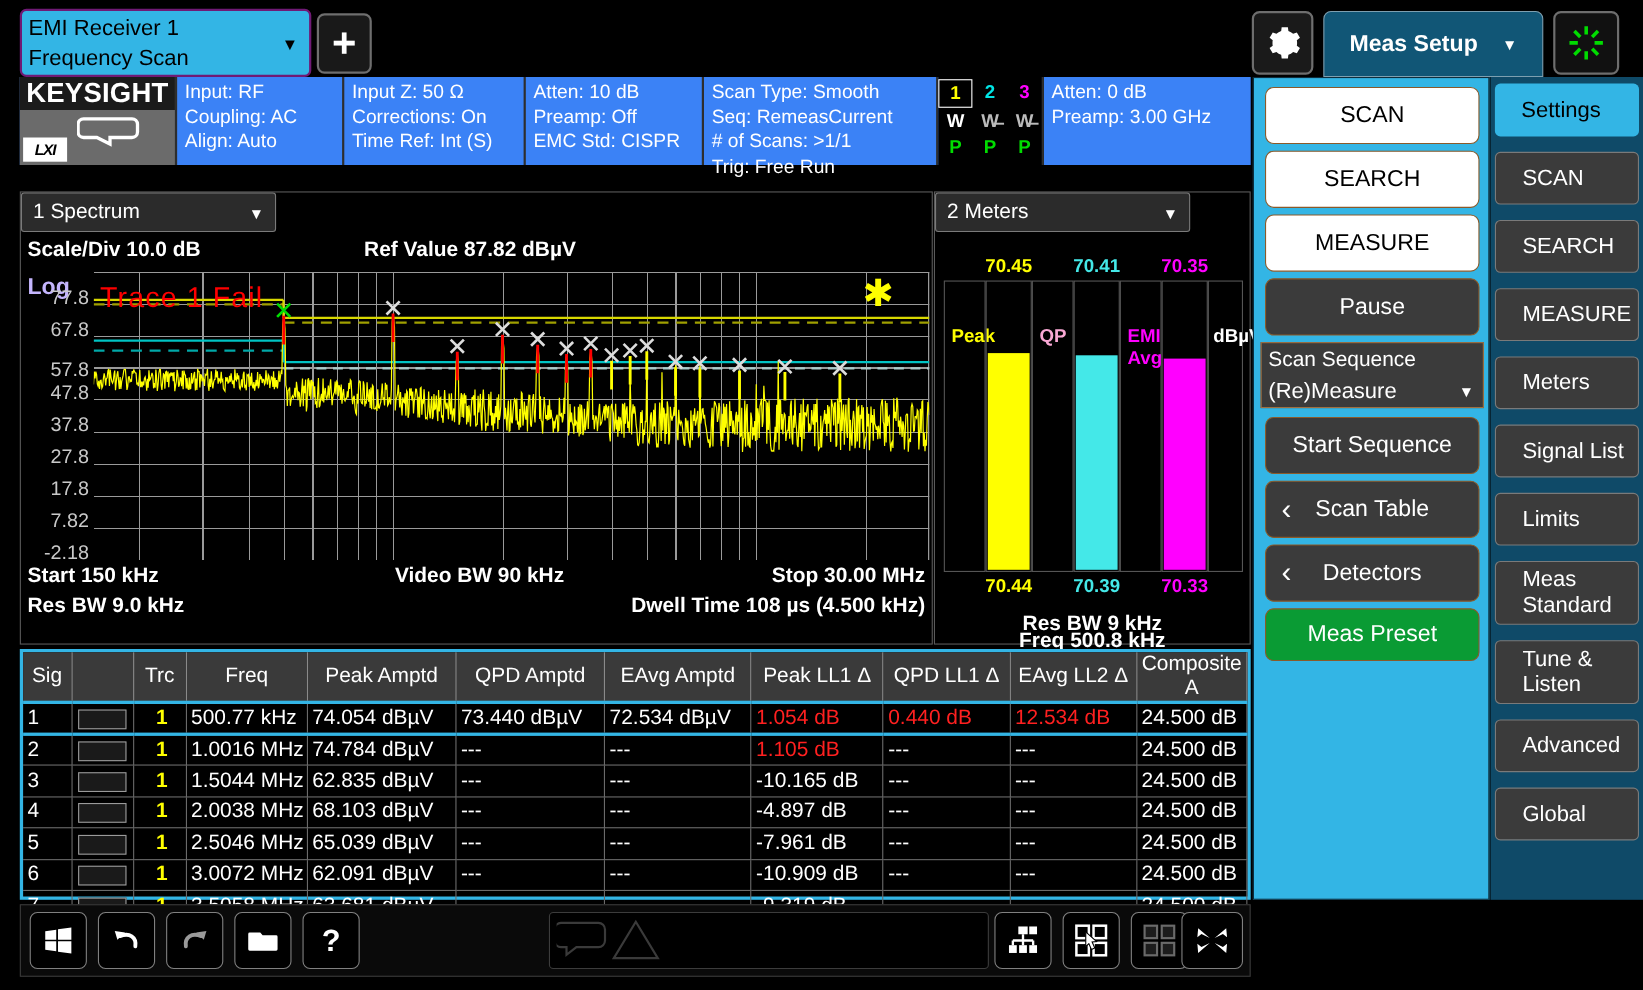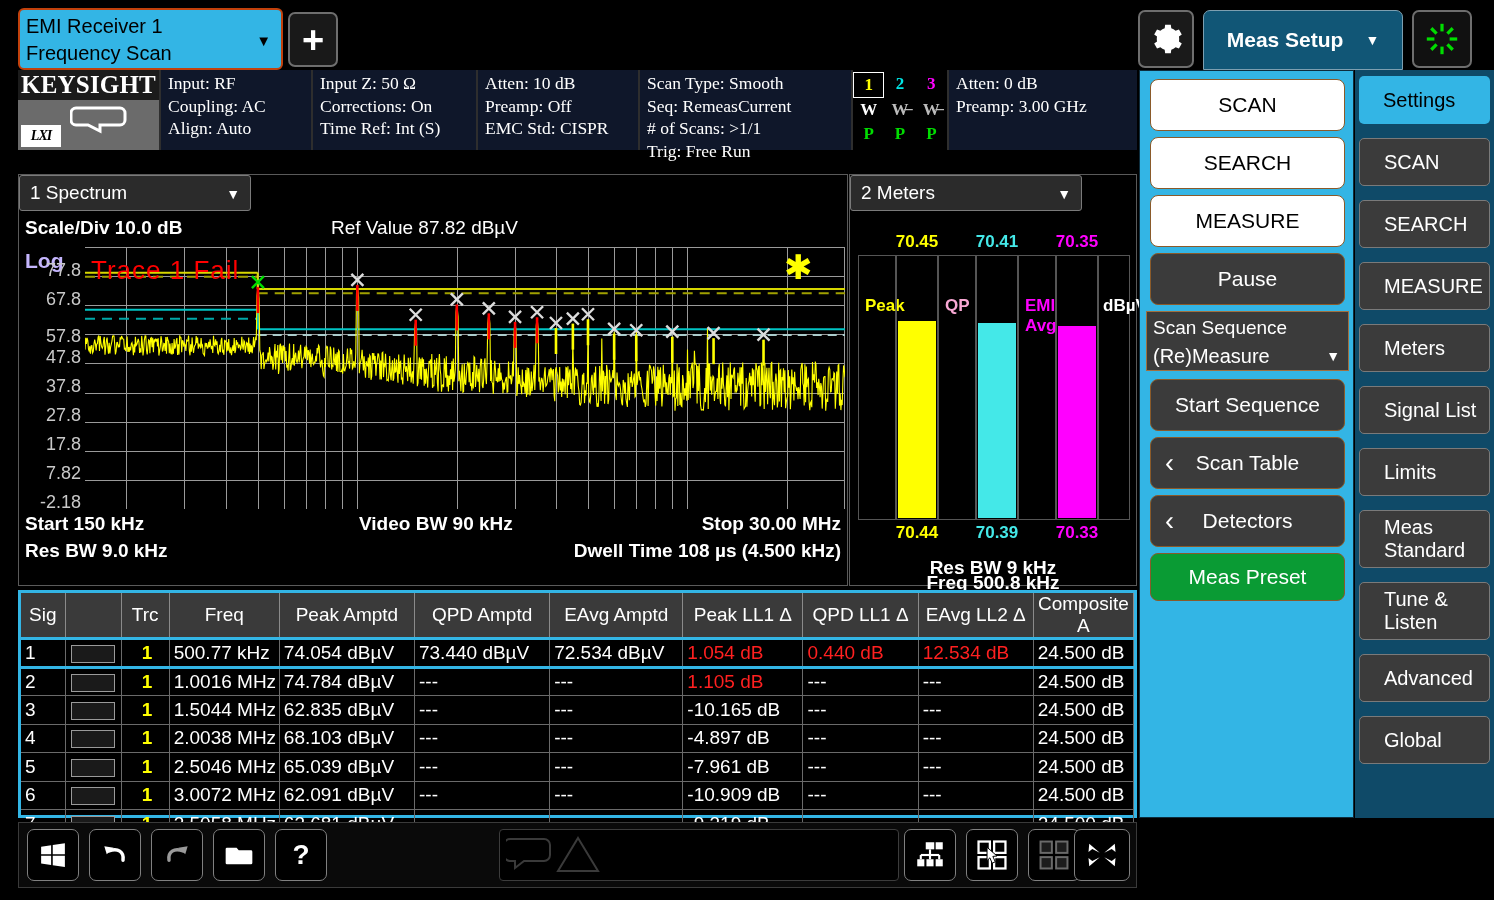--- a/index.html
+++ b/index.html
@@ -7,21 +7,21 @@
   body {
     width:1494px; height:900px;
     font-family:"Liberation Sans", sans-serif;
     color:#fff; overflow:hidden; position:relative;
   }
 
   
   #topbar { position:absolute; left:0; top:0; width:1494px; height:70px; background:#000; }
   #mode-tab {
     position:absolute; left:18px; top:8px; width:265px; height:62px;
-    background:#33b5e5; border:2px solid #c2410c; border-radius:6px;
+    background:#33b5e5; border:2px solid #701a75; border-radius:6px;
     color:#000; padding:3px 6px;
   }
   #mode-tab .l1 { font-size:20px; line-height:27px; font-weight:400; }
   #mode-tab .l2 { font-size:20px; line-height:27px; font-weight:400; }
   #mode-tab .caret { position:absolute; right:10px; top:22px; font-size:15px; color:#000; }
   #add-tab {
     position:absolute; left:288px; top:12px; width:50px; height:55px;
     background:#191919; border:2px solid #6e6e6e; border-radius:7px;
     display:flex; align-items:center; justify-content:center;
     font-size:38px; font-weight:700; line-height:1; color:#fff;
@@ -39,21 +39,21 @@
   }
   #meas-setup-tab .caret { font-size:14px; }
   #busy-btn {
     position:absolute; left:1412px; top:10px; width:60px; height:58px;
     background:#111; border:2px solid #6e6e6e; border-radius:7px;
     display:flex; align-items:center; justify-content:center;
   }
 
   
   #settings-strip { position:absolute; left:18px; top:70px; width:1119px; height:80px;
-                    background:#0f172a; display:flex;font-family:Liberation Serif, serif; }
+                    background:#3b82f6; display:flex; }
   .strip-cell { border-right:2px solid #2e2e2e; padding:2px 7px 0 7px; position:relative; }
   .strip-cell .ln { font-size:17.5px; line-height:22.5px; white-space:nowrap; }
   #cell-brand { width:143px; padding:0; background:#6b6b6b; }
   #ks-word { background:#1b1b1b; width:100%; height:30px; font-size:25px; font-weight:bold;
              letter-spacing:0.2px; text-align:center; line-height:30px; }
   #ks-wave { position:absolute; left:52px; top:34px; }
   #lxi { position:absolute; left:3px; bottom:3px; width:40px; height:22px;
          background:#fff; color:#000; font-size:14px; font-style:italic; font-weight:bold;
          text-align:center; line-height:22px; letter-spacing:-1px; }
   #cell-input { width:152px; }
@@ -68,21 +68,21 @@
   .trc-num-sel { border:1px solid #fff; }
 
   
   #spectrum { position:absolute; left:18px; top:174px; width:830px; height:412px;
               background:#000; border:1px solid #5a5a5a; }
   #spec-sel { position:absolute; left:0; top:0; width:232px; height:36px;
               background:#2b2b2b; border:1px solid #7a7a7a; border-radius:3px;
               font-size:19px; line-height:34px; padding-left:10px; }
   #spec-sel .caret { position:absolute; right:10px; top:1px; font-size:14px; }
   #scale-div { position:absolute; left:6px; top:42px; font-size:19px; font-weight:bold; }
-  #ref-value { position:absolute; left:312px; top:42px; font-size:19px; font-weight:normal; }
+  #ref-value { position:absolute; left:312px; top:42px; font-size:19px; font-weight:bold; }
   #log-lab { position:absolute; left:6px; top:74px; font-size:21px; font-weight:bold; color:#c4b5fd; }
   .ytick { position:absolute; left:2px; width:60px; text-align:right;
            font-size:18px; color:#c9c9c9; }
   #plot { position:absolute; left:66px; top:72px; width:760px; height:262px;
           background:#000; overflow:hidden; }
   #trace1fail { position:absolute; left:72px; top:80px; font-size:26px; color:#f00;
                 font-weight:500; letter-spacing:1px; }
   #star { position:absolute; left:765px; top:82px; font-size:34px; color:#ff0; line-height:20px; }
   .foot { position:absolute; font-size:19px; font-weight:bold; white-space:nowrap; }
   #f-start { left:6px; top:338px; }

